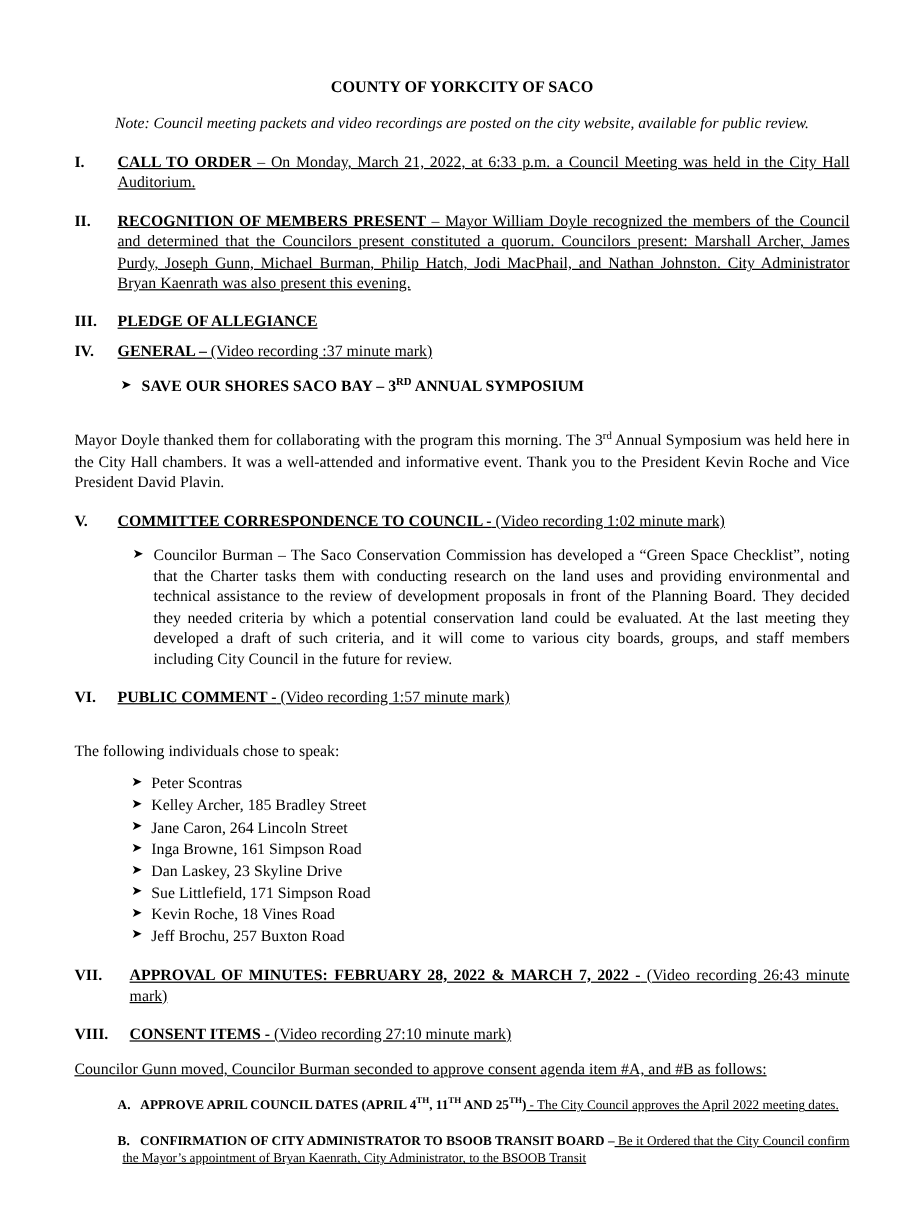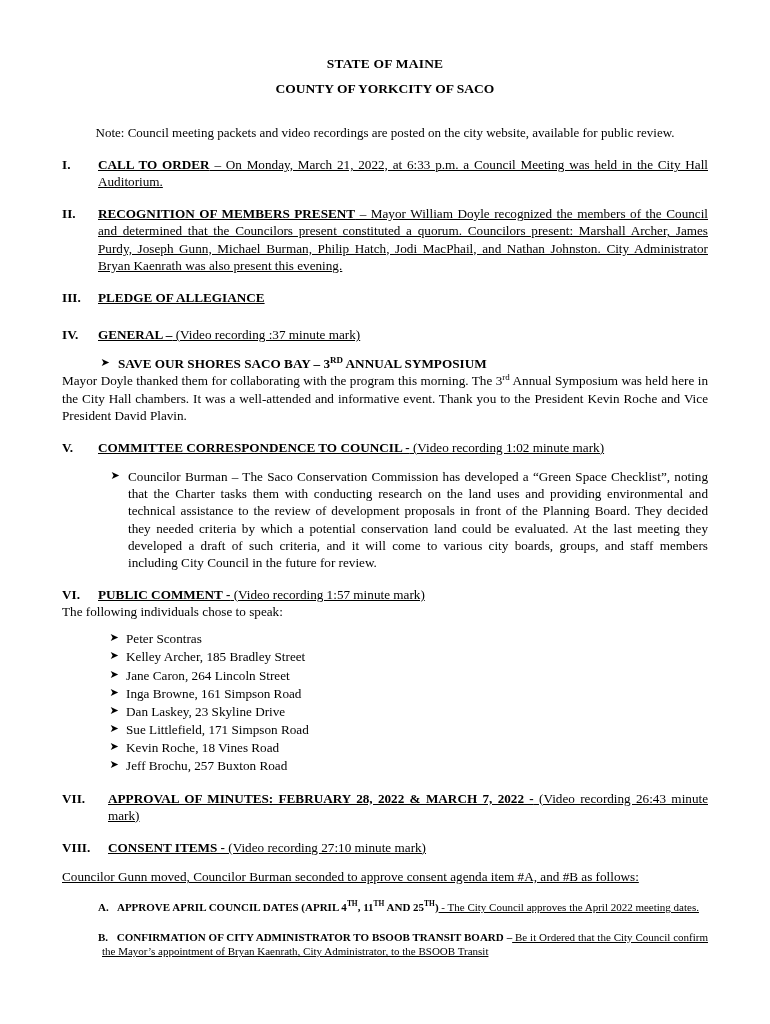--- a/index.html
+++ b/index.html
@@ -29,32 +29,33 @@
   .head-row {
     display: flex;
     justify-content: center;
     align-items: baseline;
     font-weight: bold;
     font-size: 13.5px;
     margin-top: 9px;
   }
   .note {
     text-align: center;
+    font-style: italic;
     font-size: 13px;
-    margin-top: 28px;
+    margin-top: 14px;
   }
   .sec {
     margin-top: 15px;
     display: flex;
     align-items: baseline;
     font-size: 13.2px;
     line-height: 1.30;
   }
   .sec-tight {
-    margin-top: 20px;
+    margin-top: 8px;
     align-items: center;
   }
   .sec .num {
     font-weight: bold;
     flex: 0 0 auto;
     min-width: 36px;
   }
   .sec .num.wide {
     min-width: 46px;
   }
@@ -80,21 +81,21 @@
     padding-top: 1px;
   }
   .bullet-row .btext {
     flex: 1 1 auto;
     text-align: justify;
   }
   .indent-sym {
     padding-left: 30px;
   }
   .para {
-    margin-top: 0;
+    margin-top: 28px;
     font-size: 13.2px;
     line-height: 1.30;
     text-align: justify;
   }
   .speaker-list {
     margin-top: 10px;
   }
   .speaker-list .bullet-row {
     margin-top: 1px;
     padding-left: 40px;
@@ -115,21 +116,20 @@
     text-align: justify;
     padding-left: 40px;
     text-indent: -4px;
   }
 </style>
 </head>
 <body>
 
 <div class="page">
 
-  <div class="center-title">STATE OF MAINE</div>
 
   <div class="head-row">
     <span>COUNTY OF YORK</span>
     <span>CITY OF SACO</span>
   </div>
 
   <div class="note">Note:  Council meeting packets and video recordings are posted on the city website, available for public review.</div>
 
   <div class="sec">
     <span class="num">I.</span>

